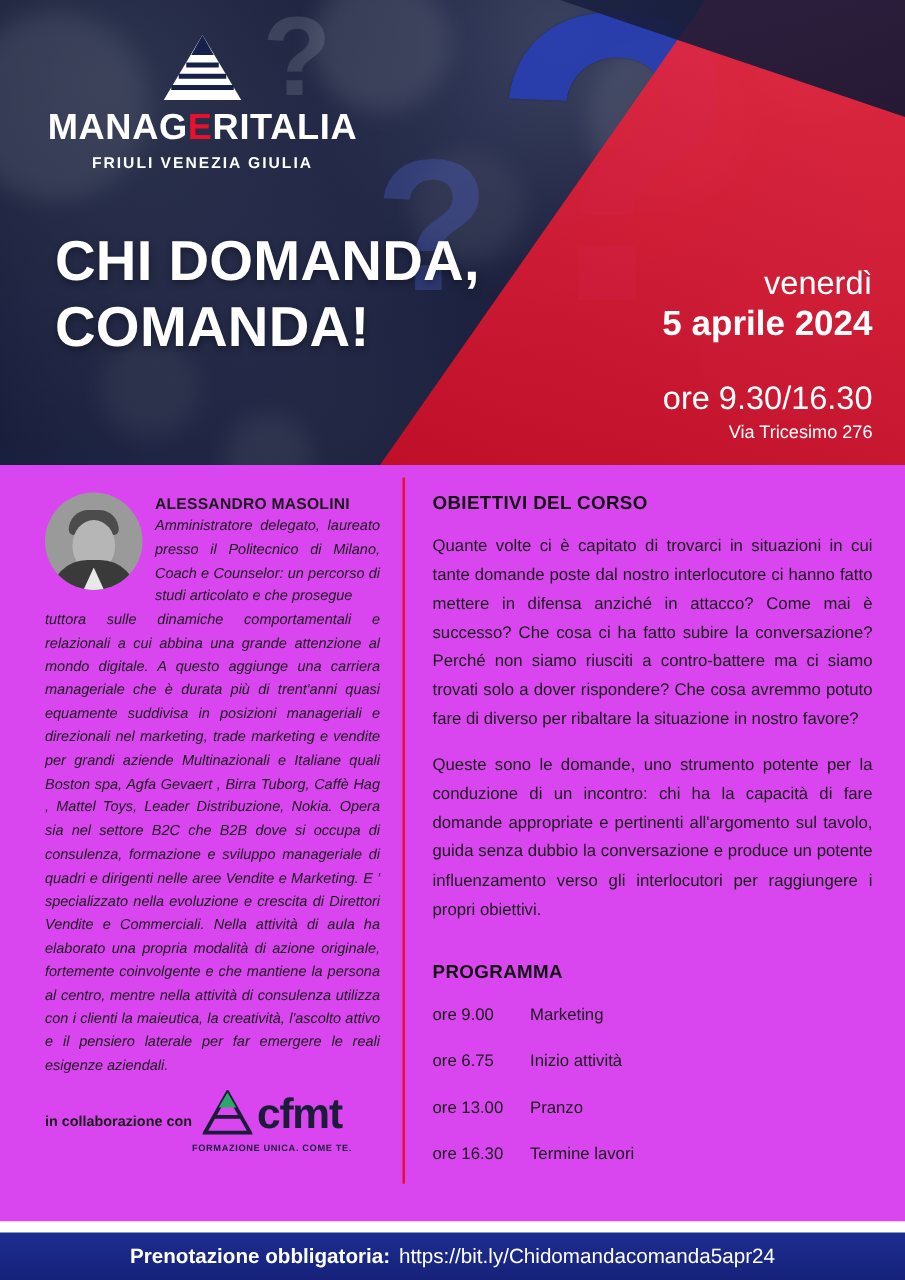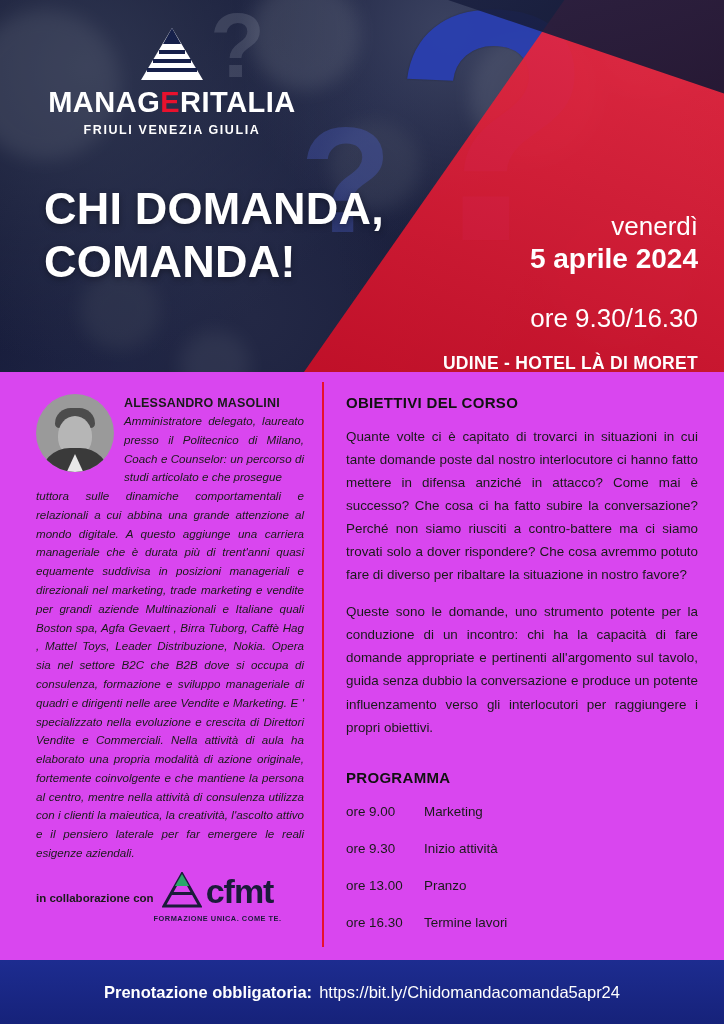--- a/index.html
+++ b/index.html
@@ -96,21 +96,21 @@
     right: 0; top: 0;
     width: 300px; height: 180px;
     background: linear-gradient(160deg, #1a2040 0%, #10142e 100%);
     clip-path: polygon(100% 0, 100% 52%, 8% 0);
     opacity: .9;
   }
 
   
   .logo-wrap {
     position: absolute;
-    left: 47px; top: 26px;
+    left: 37px; top: 26px;
     width: 250px;
     text-align: center;
   }
   .logo-mark { margin: 0 auto 4px; display: block; }
   .logo-text {
     color: #ffffff;
     font-size: 29px;
     font-weight: 700;
     letter-spacing: .5px;
     line-height: 1;
@@ -288,21 +288,21 @@
     color: #1a1a1a;
     margin-bottom: 22px;
   }
   .prog-time { width: 78px; flex: 0 0 78px; }
   .prog-act  { flex: 1; }
 
   
   .footer {
     position: absolute;
     left: 0; bottom: 0;
-    width: 724px; height: 64px;
+    width: 724px; height: 38px;
     background: #1b2a8a;
     background: linear-gradient(180deg, #1d2c90 0%, #16227a 100%);
     display: flex;
     align-items: center;
     justify-content: center;
     color: #ffffff;
     font-size: 16.5px;
     gap: 7px;
   }
   .footer b { font-weight: 700; }
@@ -342,21 +342,20 @@
     <div class="logo-sub">FRIULI VENEZIA GIULIA</div>
   </div>
 
   <div class="hero-title">CHI DOMANDA,
 COMANDA!</div>
 
   <div class="event-box">
     <div class="ev-day">venerdì</div>
     <div class="ev-date">5 aprile 2024</div>
     <div class="ev-time">ore 9.30/16.30</div>
-    <div class="ev-place">UDINE - HOTEL LÀ DI MORET</div>
     <div class="ev-addr">Via Tricesimo 276</div>
   </div>
 </div>
 
 <div class="content">
   <div class="divider-v"></div>
 
   <div class="col-left">
     <div class="bio-head">
       <div class="portrait">
@@ -393,21 +392,21 @@
     <p class="body-text">Quante volte ci è capitato di trovarci in situazioni in cui tante domande poste dal nostro interlocutore ci hanno fatto mettere in difensa anziché in attacco? Come mai è successo? Che cosa ci ha fatto subire la conversazione? Perché non siamo riusciti a contro-battere ma ci siamo trovati solo a dover rispondere? Che cosa avremmo potuto fare di diverso per ribaltare la situazione in nostro favore?</p>
     <p class="body-text">Queste sono le domande, uno strumento potente per la conduzione di un incontro: chi ha la capacità di fare domande appropriate e pertinenti all'argomento sul tavolo, guida senza dubbio la conversazione e produce un potente influenzamento verso gli interlocutori per raggiungere i propri obiettivi.</p>
 
     <div class="sec-title second">PROGRAMMA</div>
 
     <div class="prog-row">
       <div class="prog-time">ore 9.00</div>
       <div class="prog-act">Marketing</div>
     </div>
     <div class="prog-row">
-      <div class="prog-time">ore 9.30</div>
+      <div class="prog-time">ore 6.75</div>
       <div class="prog-act">Inizio attività</div>
     </div>
     <div class="prog-row">
       <div class="prog-time">ore 13.00</div>
       <div class="prog-act">Pranzo</div>
     </div>
     <div class="prog-row">
       <div class="prog-time">ore 16.30</div>
       <div class="prog-act">Termine lavori</div>
     </div>

